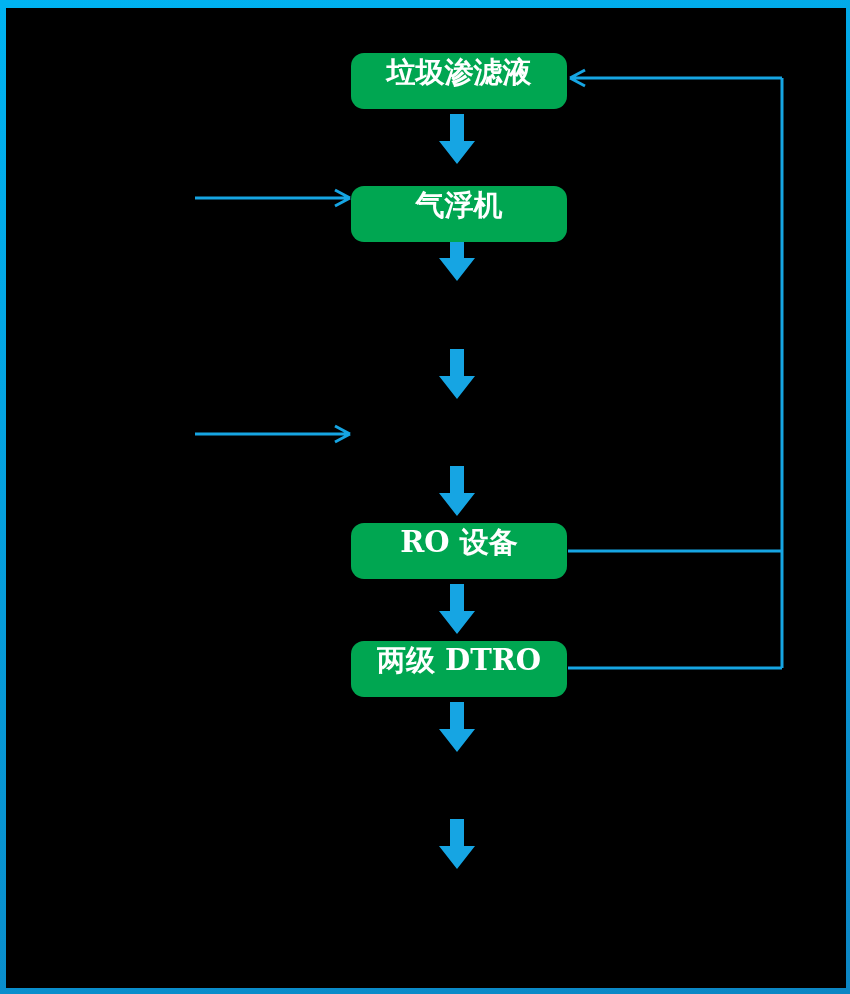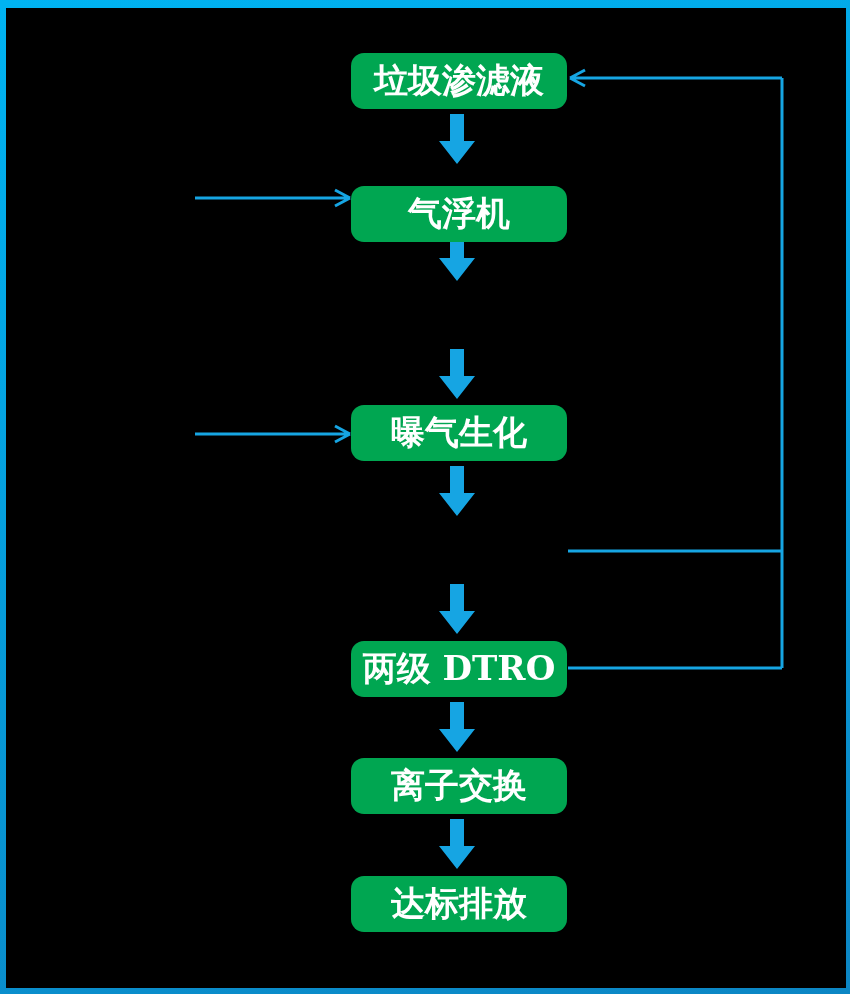--- a/index.html
+++ b/index.html
@@ -39,25 +39,24 @@
     stroke: none;
   }
   .node {
     position: absolute;
     left: 351px;
     width: 216px;
     height: 56px;
     background: var(--box-green, #00A651);
     border-radius: 13px;
     display: flex;
-    align-items: center;
     justify-content: center;
     color: var(--label-text, #fff);
     font-weight: bold;
-    font-size: 34px;
+    font-size: 29px;
     white-space: pre;
   }
 </style>
 </head>
 <body>
 
 <div class="canvas">
 
   <svg class="lines" width="850" height="994" viewBox="0 0 850 994">
 
@@ -78,27 +77,21 @@
     <path class="thin" d="M782 668 V78"></path>
     <path class="thin" d="M782 78 H572 M570 78 L585 70 M570 78 L585 86"></path>
   </svg>
 
   <div class="node" style="top:53px">
     <span>垃圾渗滤液</span>
   </div>
   <div class="node" style="top:186px">
     <span>气浮机</span>
   </div>
-  <div class="node" style="top:405px">
-    <span>曝气生化</span>
+  <div class="node" style="top:523px">
+    <span>RO 设备</span>
   </div>
   <div class="node" style="top:641px">
     <span>两级 DTRO</span>
-  </div>
-  <div class="node" style="top:758px">
-    <span>离子交换</span>
-  </div>
-  <div class="node" style="top:876px">
-    <span>达标排放</span>
   </div>
 
   <div class="frame"></div>
 </div>
 
 </body></html>

